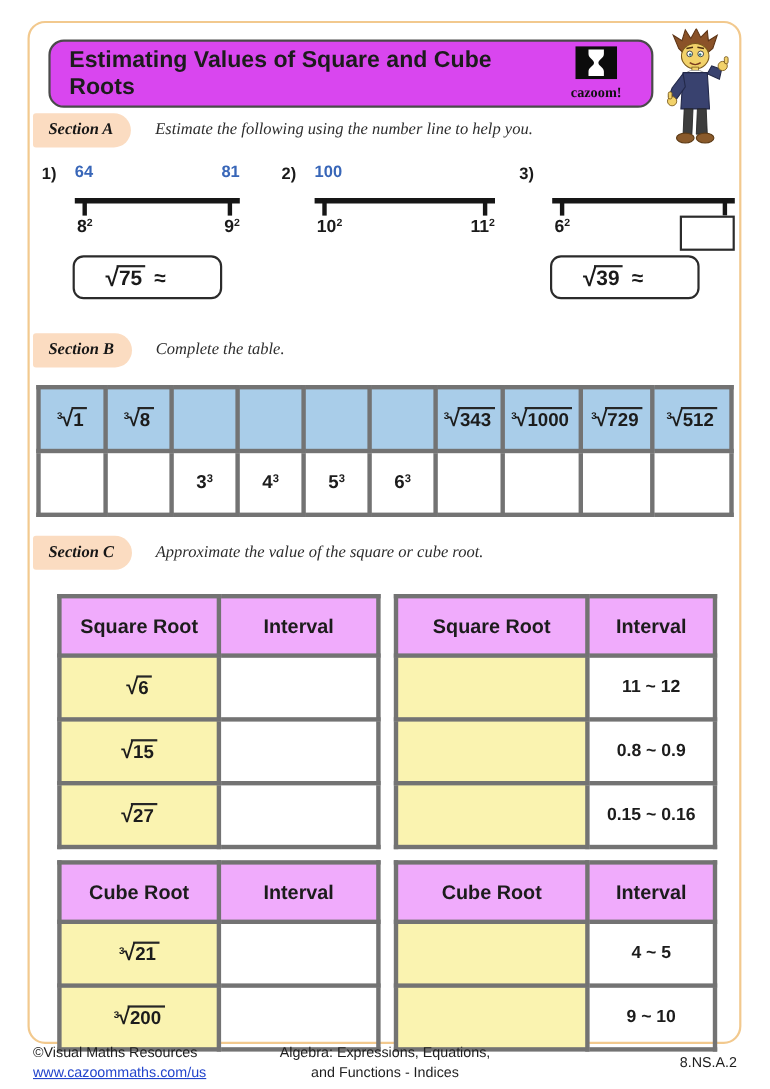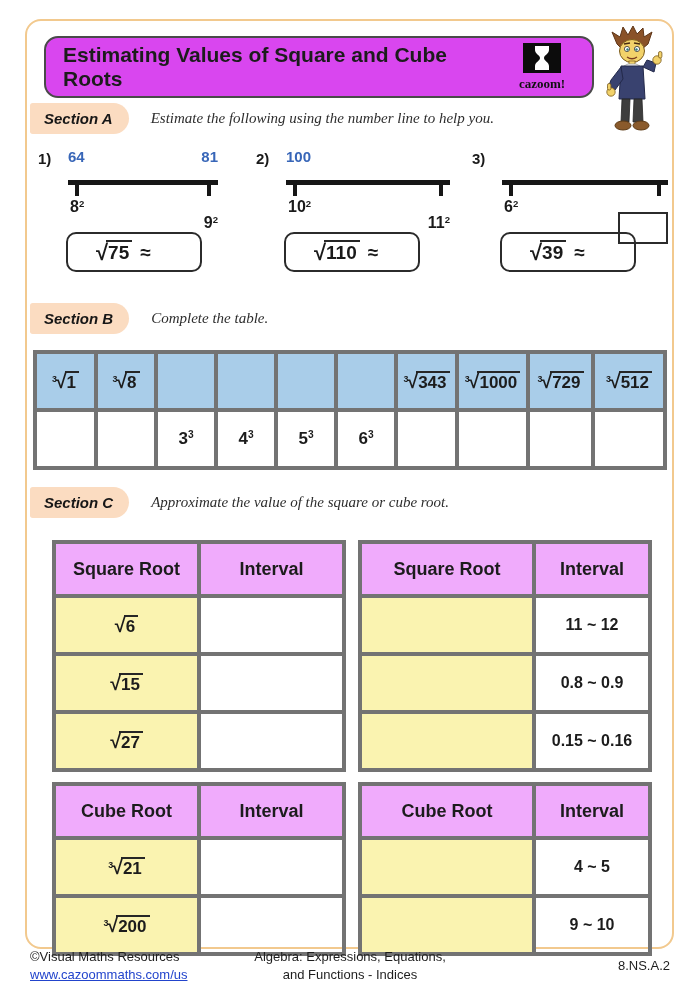--- a/index.html
+++ b/index.html
@@ -13,21 +13,21 @@
              border:2px solid #4a4a4a;border-radius:14px;background:#d946ef;
              display:flex;align-items:center;}
   .title-text{font-size:21px;font-weight:bold;color:#1c1c1c;padding-left:17px;flex:1;}
   .logo-wrap{width:76px;text-align:center;margin-right:12px;}
   .logo-text{font-family:"Liberation Serif",serif;font-weight:bold;font-size:13px;color:#111;margin-top:-1px;}
   .mascot{position:absolute;left:597px;top:26px;}
 
   
   .sec-row{position:absolute;left:30px;display:flex;align-items:center;}
   .sec-bubble{background:#fbdcc1;border-radius:3px 17px 17px 3px;padding:7px 16px 7px 14px;
-              font-family:Liberation Sans, sans-serif;font-style:italic;font-weight:bold;
+              font-family:Liberation Serif, serif;font-style:italic;font-weight:bold;
               font-size:15px;color:#161616;min-width:58px;text-align:center;}
   .sec-instr{font-family:"Liberation Serif",serif;font-style:italic;font-size:15px;
              color:#2d2d2d;margin-left:22px;}
 
   
   .rad{font-weight:bold;white-space:nowrap;display:inline-block;}
   .rad .idx{font-size:0.52em;position:relative;top:-0.62em;margin-right:-0.12em;}
   .rad .sgn{font-size:1.16em;position:relative;top:0.05em;margin-right:-1px;letter-spacing:-1px;}
   .rad .bar{border-top:2px solid #262626;padding:0 3px 0 2px;display:inline-block;line-height:1.15;}
   .approx{margin-left:8px;font-weight:bold;}
@@ -36,21 +36,21 @@
   
   .nl{position:absolute;top:148px;height:128px;}
   #nl1{left:36px;width:182px;} #nl2{left:254px;width:196px;} #nl3{left:470px;width:198px;}
   .nl-num{position:absolute;left:2px;top:2px;font-size:15px;font-weight:bold;color:#1a1a1a;}
   .nl-top{position:absolute;left:32px;right:0;top:0;height:20px;font-size:15px;font-weight:bold;color:#3866b8;}
   .nl-top .tl{position:absolute;left:0;top:0;} .nl-top .tr{position:absolute;right:0;top:0;}
   .nl-line{position:absolute;left:32px;right:0;top:32px;height:5px;background:#161616;}
   .tick{position:absolute;top:0;width:4px;height:16px;background:#161616;}
   .tick.l{left:7px;} .tick.r{right:7px;}
   .nl-bot{position:absolute;left:32px;right:0;top:50px;height:30px;font-size:16px;font-weight:bold;color:#1a1a1a;}
-  .nl-bot .bl{position:absolute;left:2px;top:0;} .nl-bot .br{position:absolute;right:0;top:16px;}
+  .nl-bot .bl{position:absolute;left:2px;top:0;} .nl-bot .br{position:absolute;right:0;top:0;}
   .blank-box{position:absolute;right:0;top:-2px;width:46px;height:28px;border:2px solid #2b2b2b;background:#fff;}
   .ans{position:absolute;left:30px;top:84px;width:136px;height:40px;border:2px solid #2b2b2b;
        border-radius:10px;display:flex;align-items:center;padding-left:28px;box-sizing:border-box;
        font-size:19px;color:#1a1a1a;}
 
   
   table{border-collapse:collapse;table-layout:fixed;}
   td,th{border:4px solid #737373;text-align:center;vertical-align:middle;color:#1c1c1c;}
   .tbl-b{position:absolute;left:33px;top:350px;width:630px;}
   .tbl-b td{height:52px;font-size:17px;font-weight:bold;background:#fff;}
@@ -142,23 +142,20 @@
       <span class="tr"></span>
     </div>
     <div class="nl-line" style="width:164px;right:auto;">
       <div class="tick l"></div>
       <div class="tick r"></div>
     </div>
     <div class="nl-bot">
       <span class="bl">10<sup>2</sup></span>
       <span class="br">11<sup>2</sup></span>
     </div>
-    <div class="ans">
-      <span><span class="rad"><span class="sgn">√</span><span class="bar">110</span></span><span class="approx">≈</span></span>
-    </div>
   </div>
 
   <div class="nl" id="nl3">
     <div class="nl-num">3)</div>
     <div class="nl-top">
       <span class="tl"></span>
       <span class="tr"></span>
     </div>
     <div class="nl-line" style="width:166px;right:auto;">
       <div class="tick l"></div>

